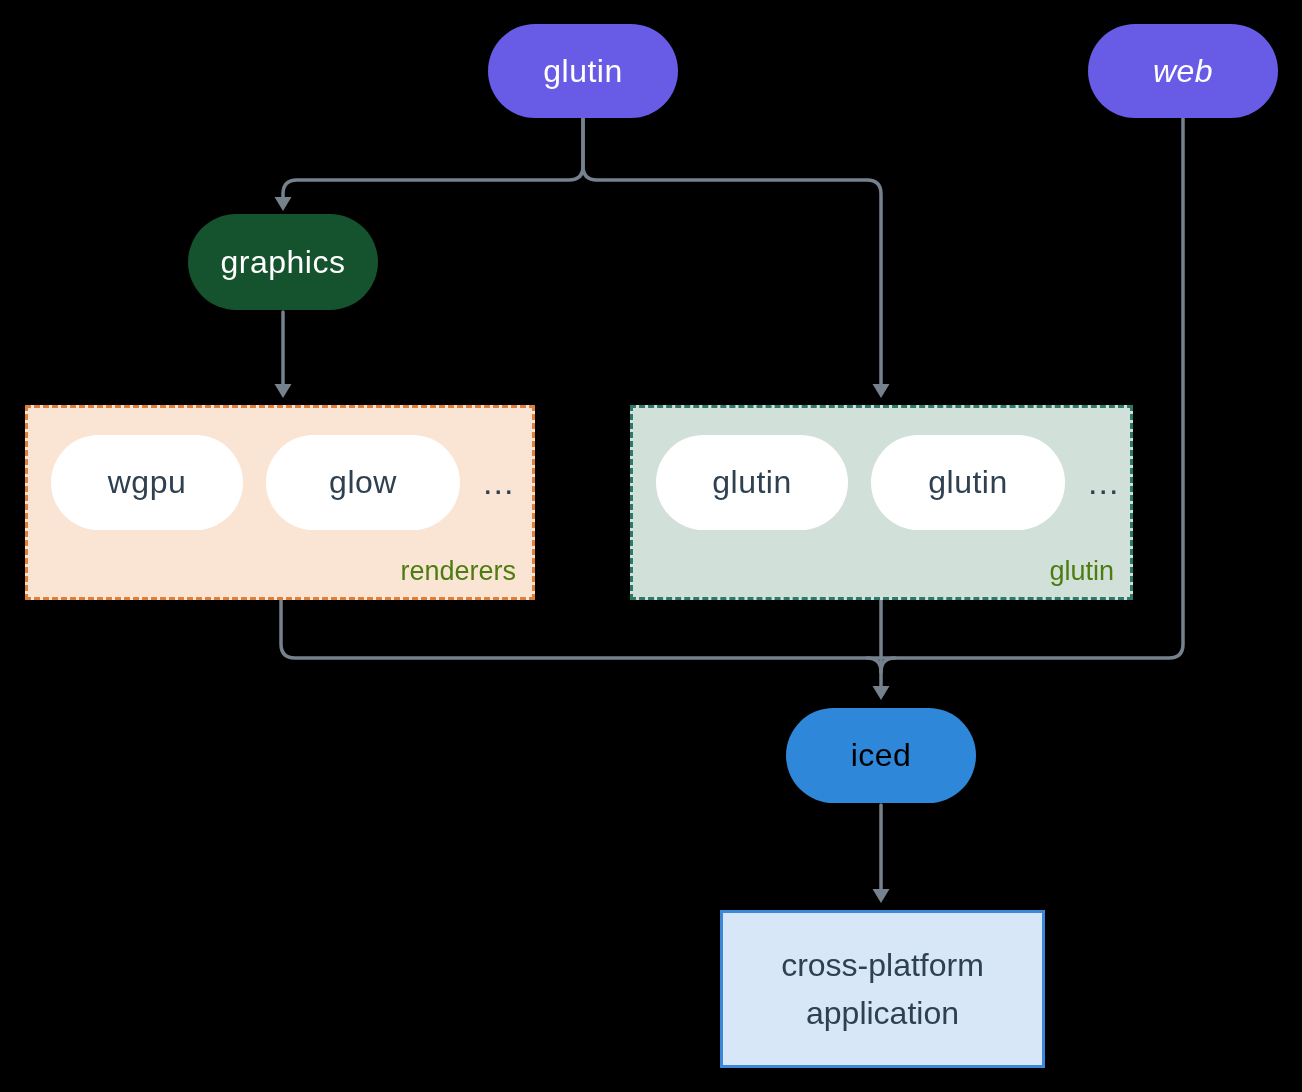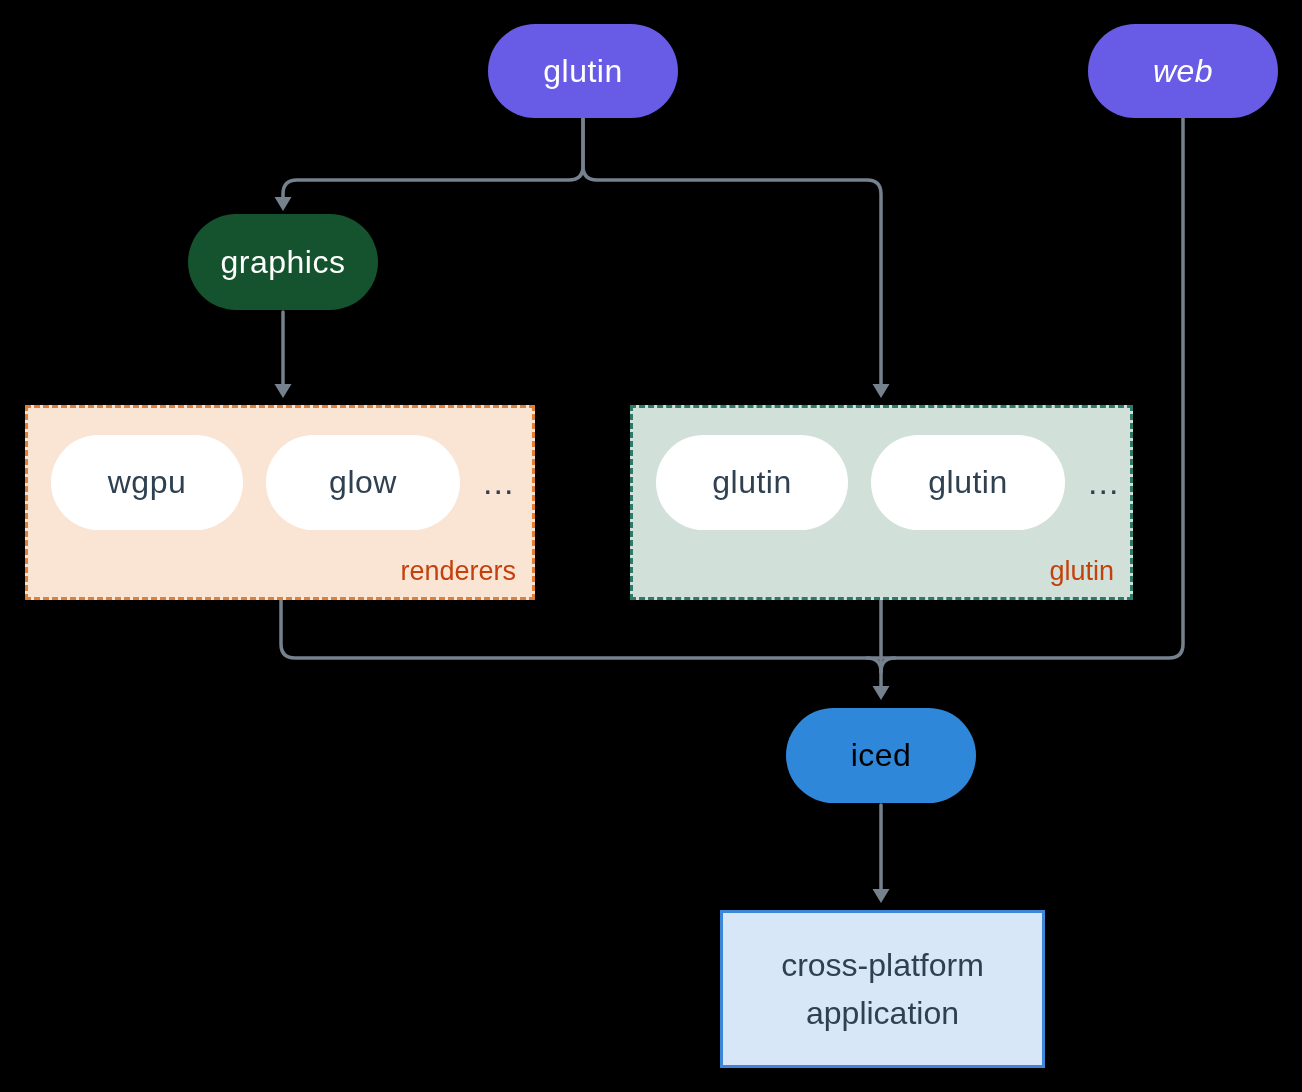--- a/index.html
+++ b/index.html
@@ -45,21 +45,21 @@
   .group .pill { z-index:3; }
   .g-pill-1 { left:23px;  top:27px; width:192px; height:95px; }
   .g-pill-2 { left:238px; top:27px; width:194px; height:95px; }
   .ellipsis {
     position:absolute; left:455px; top:27px; height:95px;
     display:flex; align-items:center;
     font-size:34px; color:#2f4051; letter-spacing:1px;
   }
   .group-label {
     position:absolute; right:16px; bottom:10px;
-    font-size:27px; color:#c2410c;
+    font-size:27px; color:#4d7c0f;
   }
 
   #node-application {
     position:absolute; z-index:2;
     left:720px; top:910px; width:325px; height:158px;
     background:#d7e7f8; border:3px solid #3d87d9;
     display:flex; align-items:center; justify-content:flex-start;
     text-align:center;
     font-size:32px; line-height:1.5; color:#2f4051;
     padding:4px 12px;

